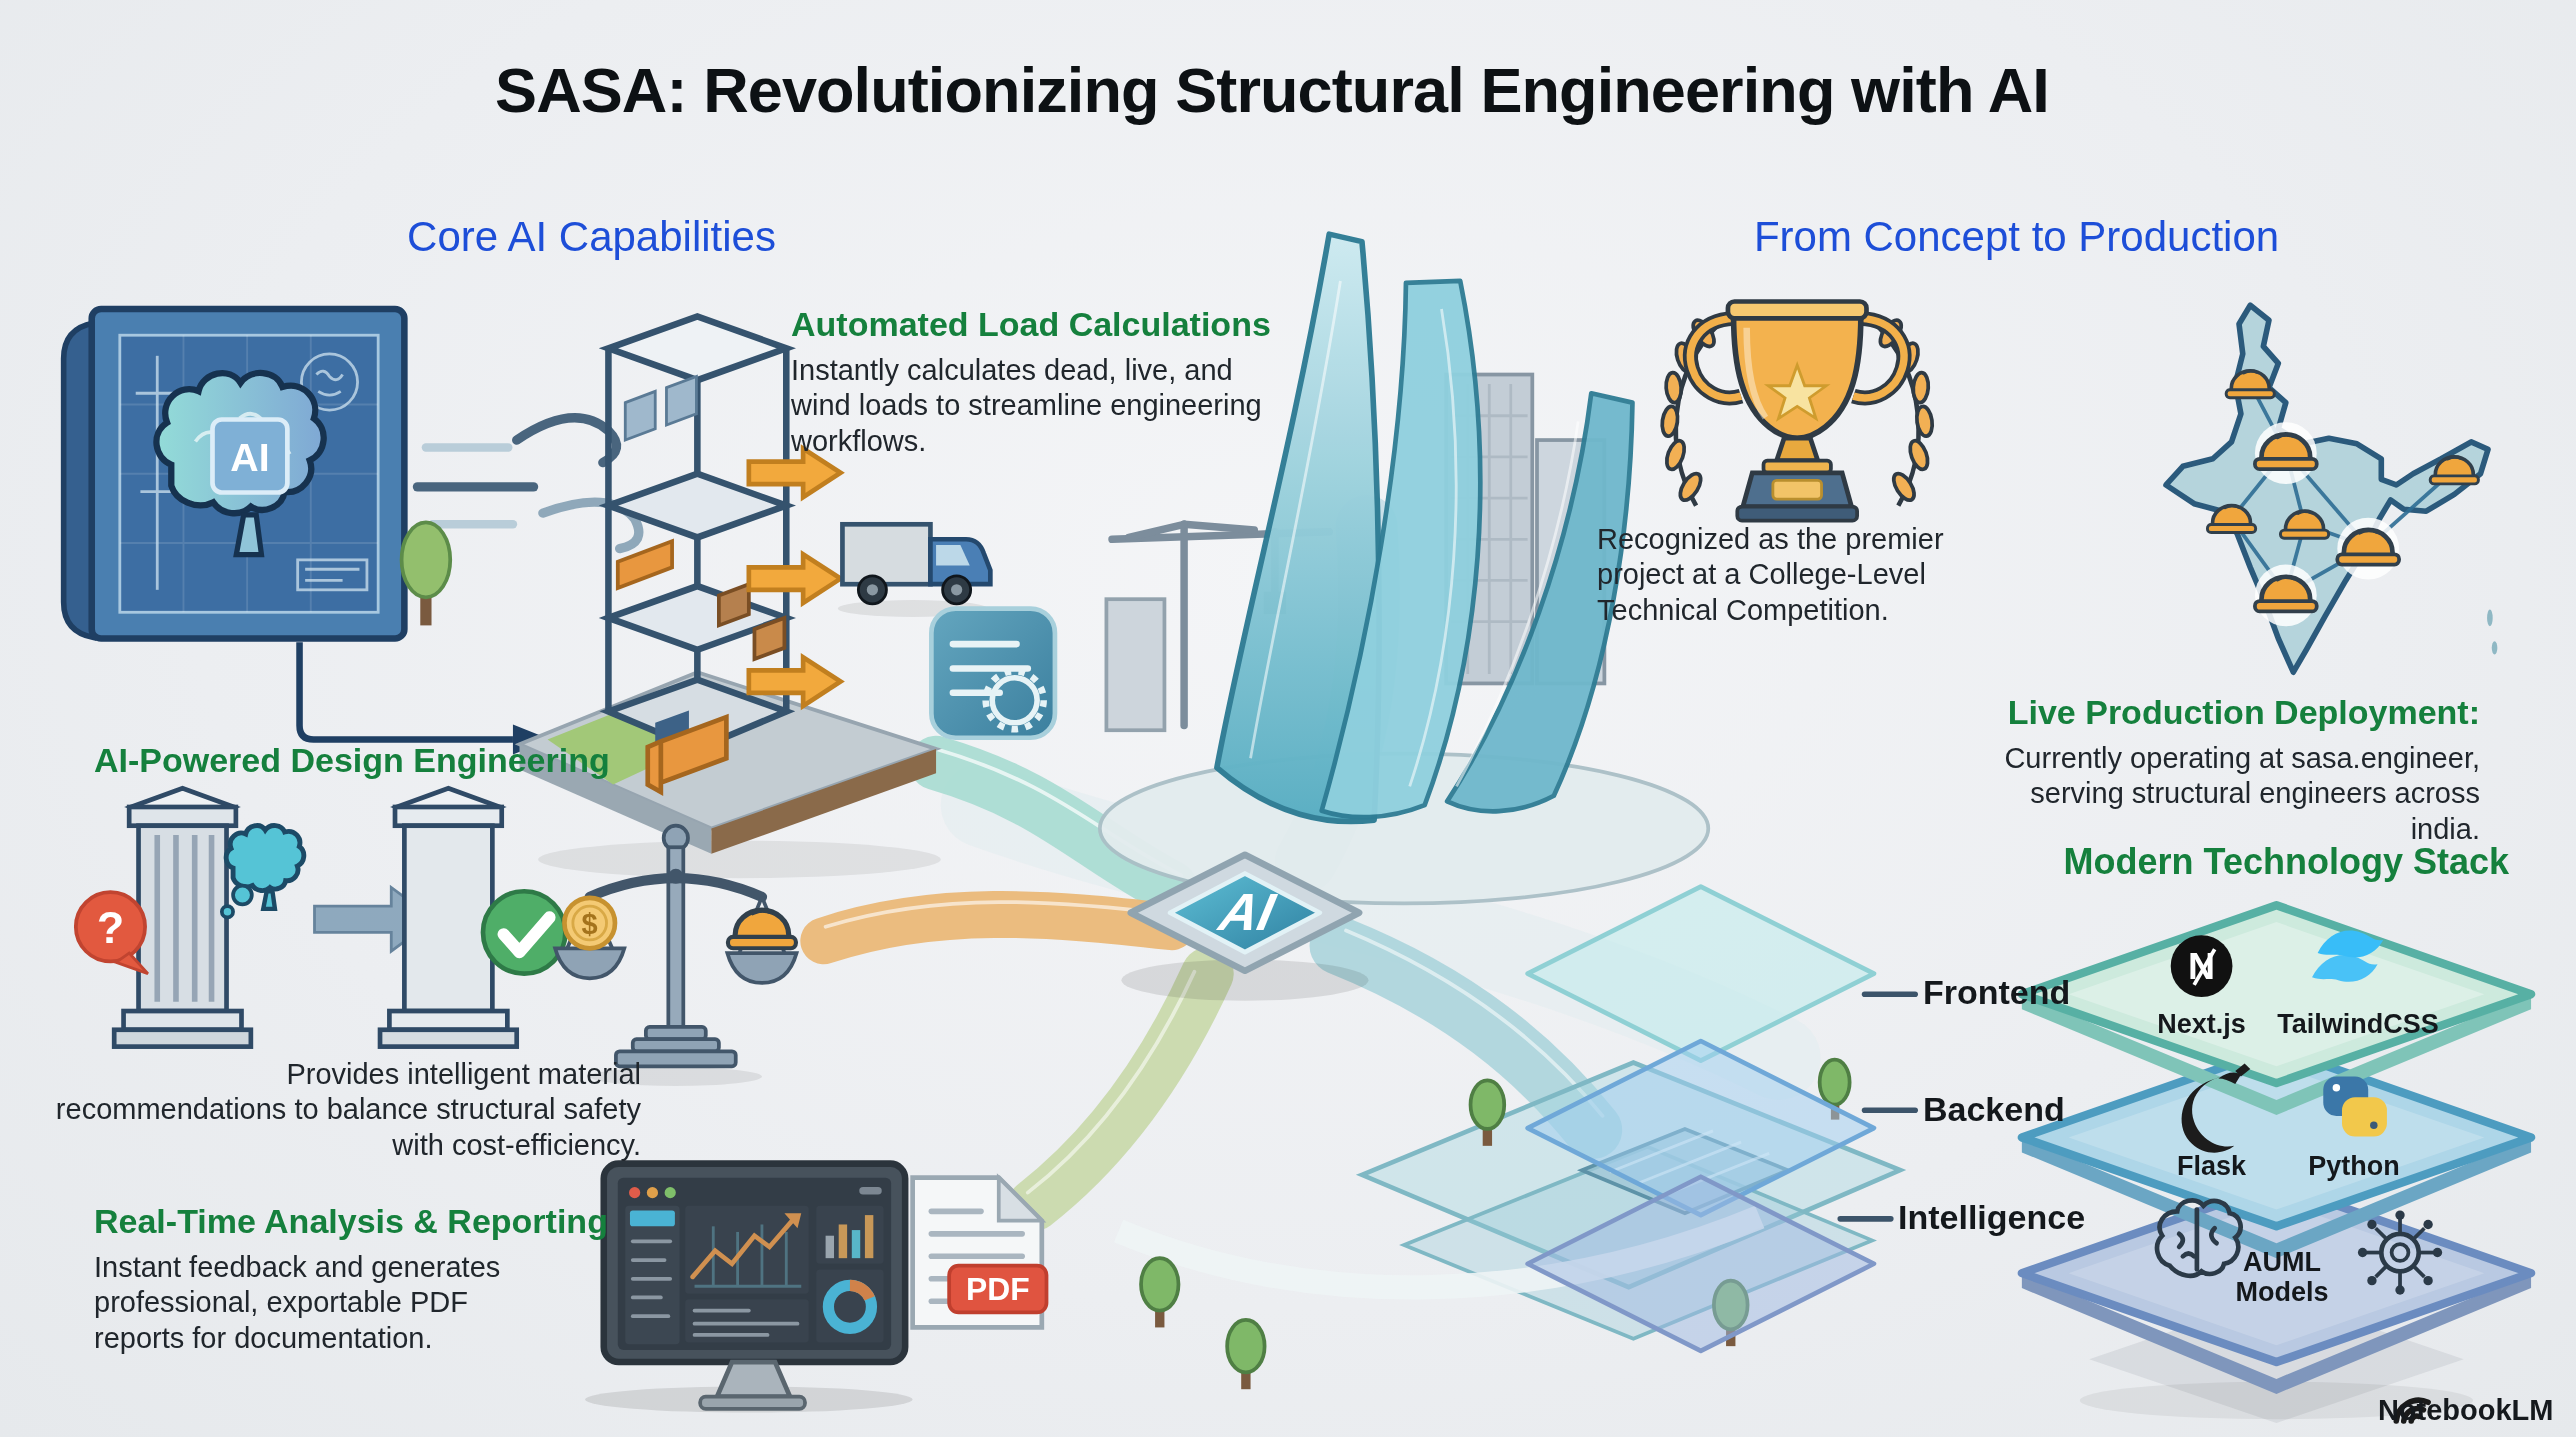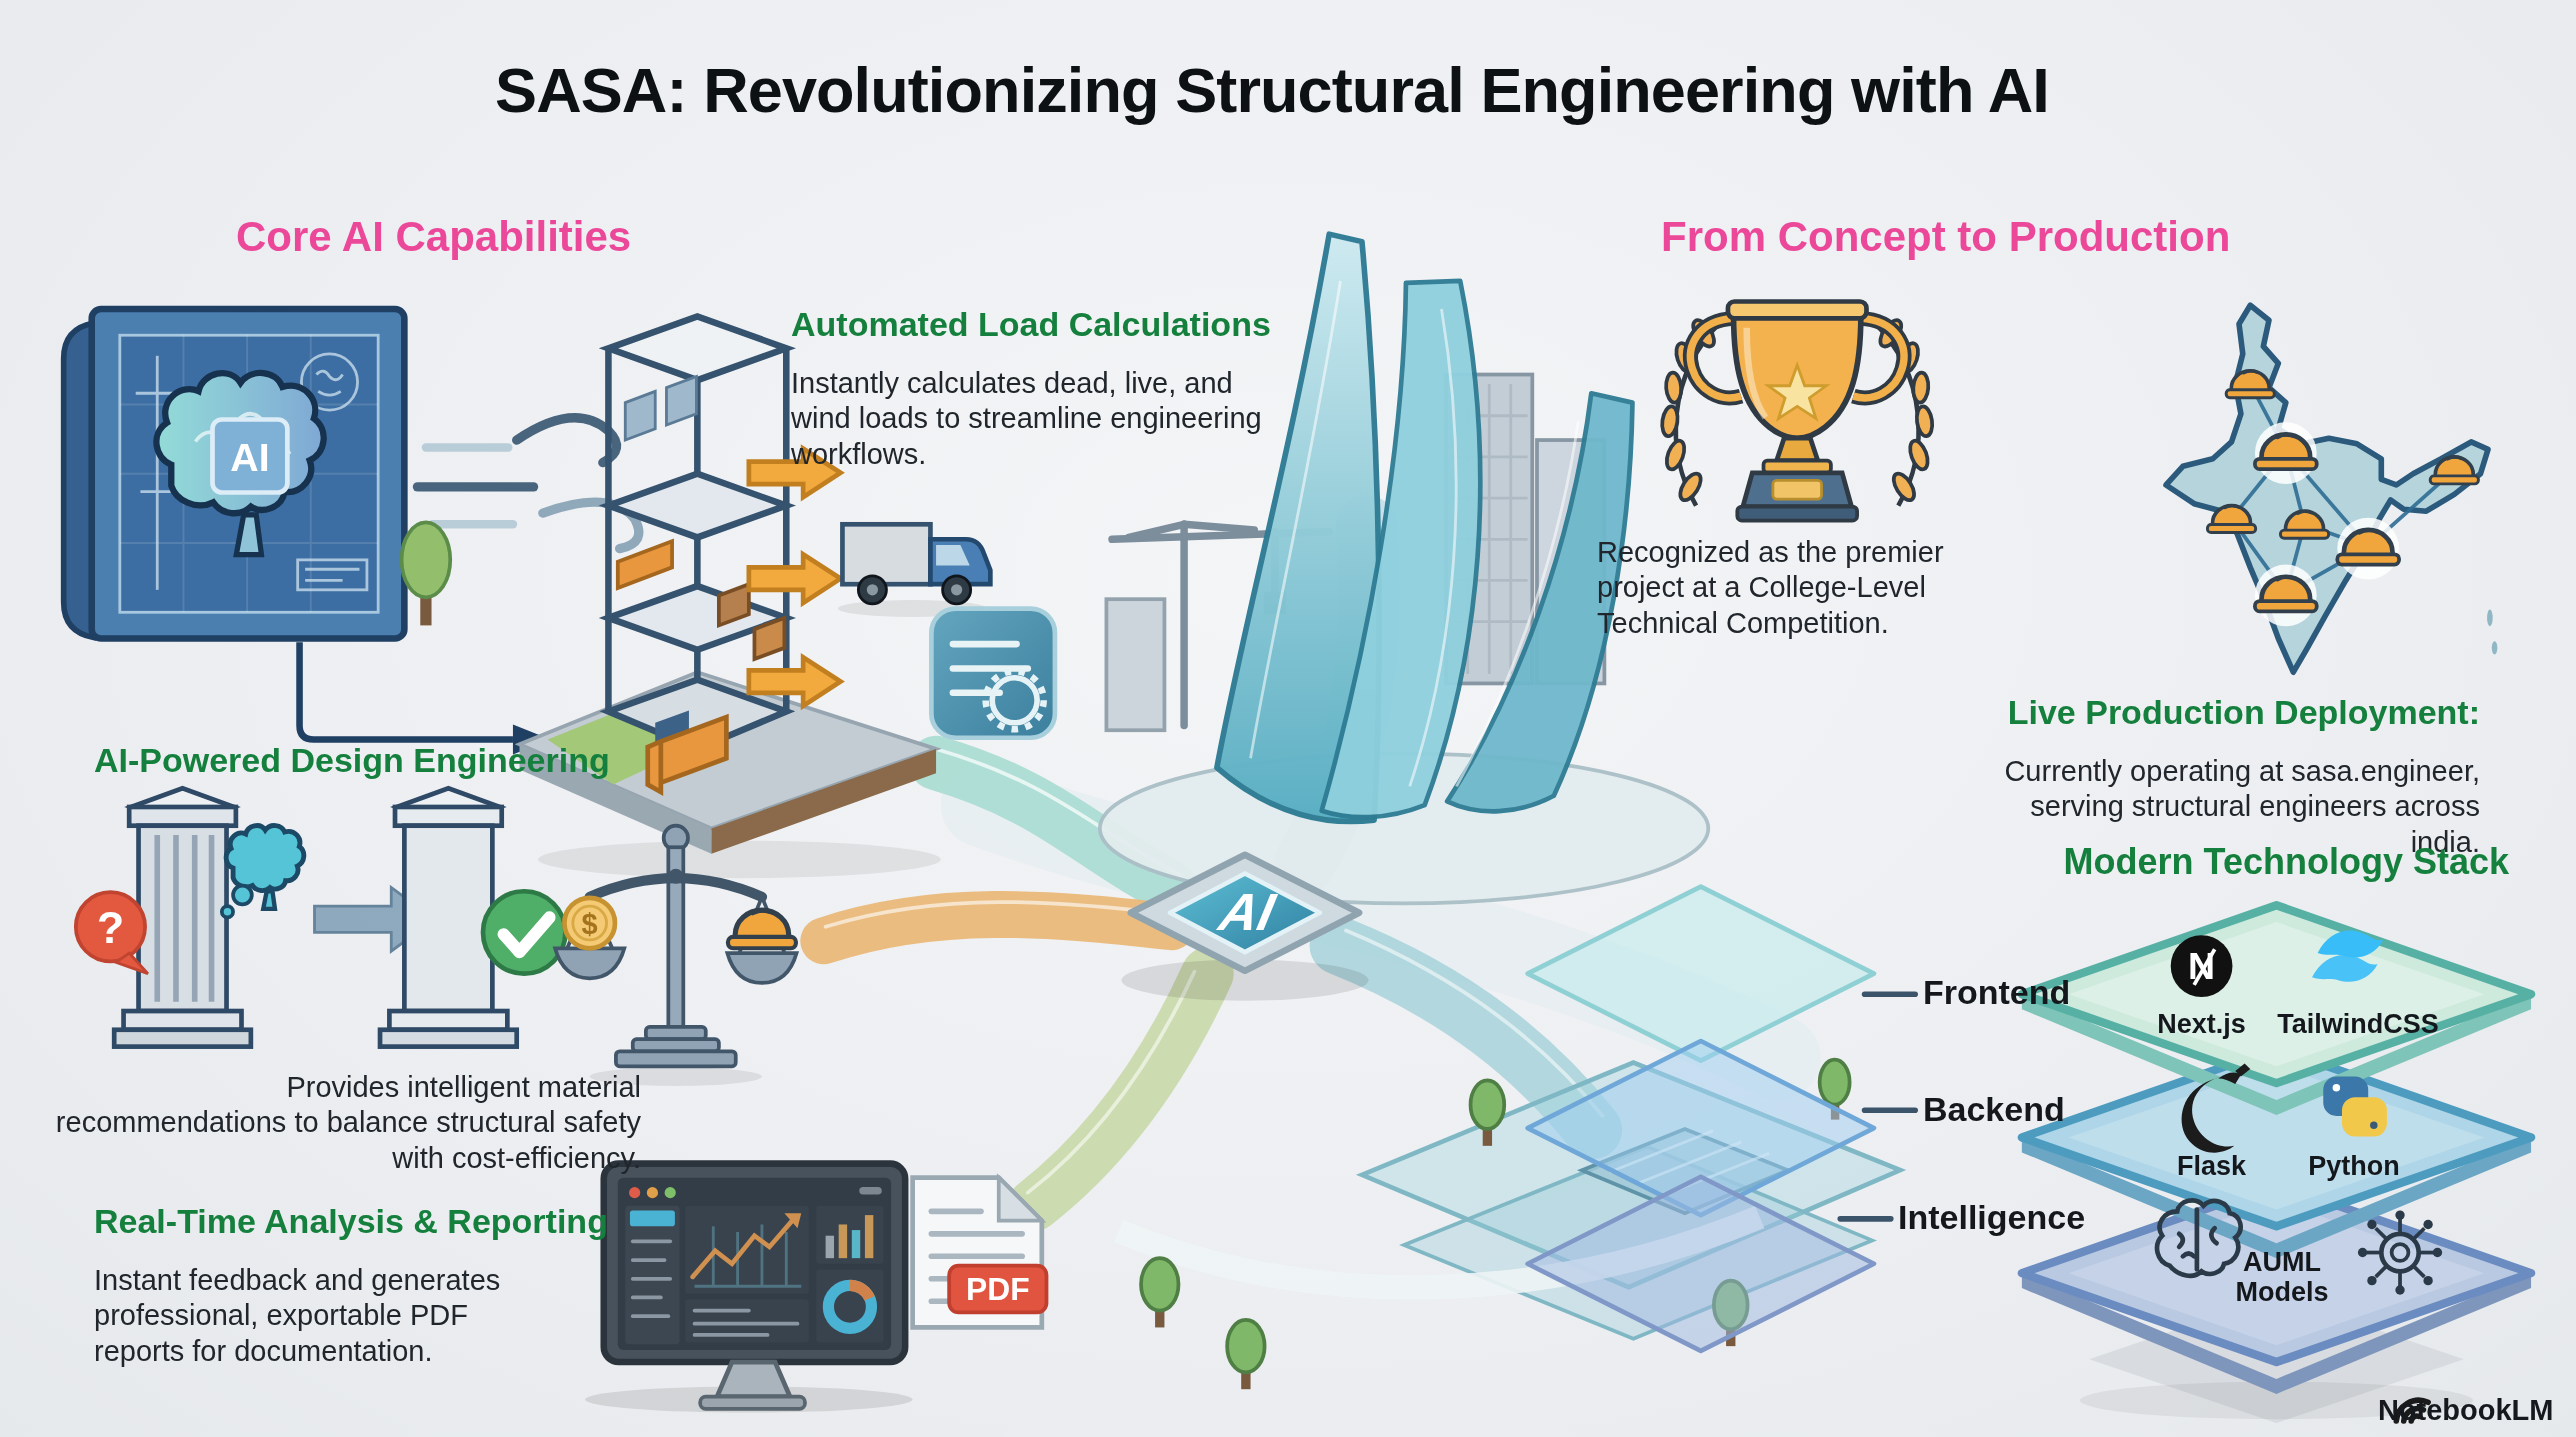--- a/index.html
+++ b/index.html
@@ -3,23 +3,23 @@
 <meta charset="utf-8">
 <style>
   html,body{margin:0;padding:0}
   body{
     width:2576px;height:1438px;position:relative;overflow:hidden;
     background:radial-gradient(ellipse at 50% 40%, #f4f5f7 0%, #eceef1 60%, #e6e9ec 100%);
     font-family:"Liberation Sans", sans-serif;color:#15191d;
   }
   .abs{position:absolute}
   .main-title{width:2544px;top:54px;left:0;text-align:center;font-size:63px;font-weight:bold;letter-spacing:-0.9px;color:#0d1114}
-  .section-heading{font-size:42px;font-weight:bold;text-align:left;color:#ec4899}
+  .section-heading{font-size:42px;font-weight:normal;text-align:center;color:#1d4ed8}
   .feature-title{font-size:34px;font-weight:bold;color:#15803d;line-height:1.15}
-  .feature-desc{font-size:29px;color:#20262c;line-height:1.22;margin-top:22px}
+  .feature-desc{font-size:29px;color:#20262c;line-height:1.22;margin-top:9px}
   .center-text{text-align:right}
   .layer-label{font-size:34px;font-weight:bold;color:#14181c}
   .item-label{font-size:27px;font-weight:bold;color:#14181c;text-align:center;line-height:1.12}
   .watermark{right:22.5px;bottom:11.2px;display:flex;align-items:center;gap:9.4px;font-size:29px;font-weight:bold;color:#15191d}
   svg{display:block}
   #art{left:0;top:0}
 </style>
 </head>
 <body>
 

